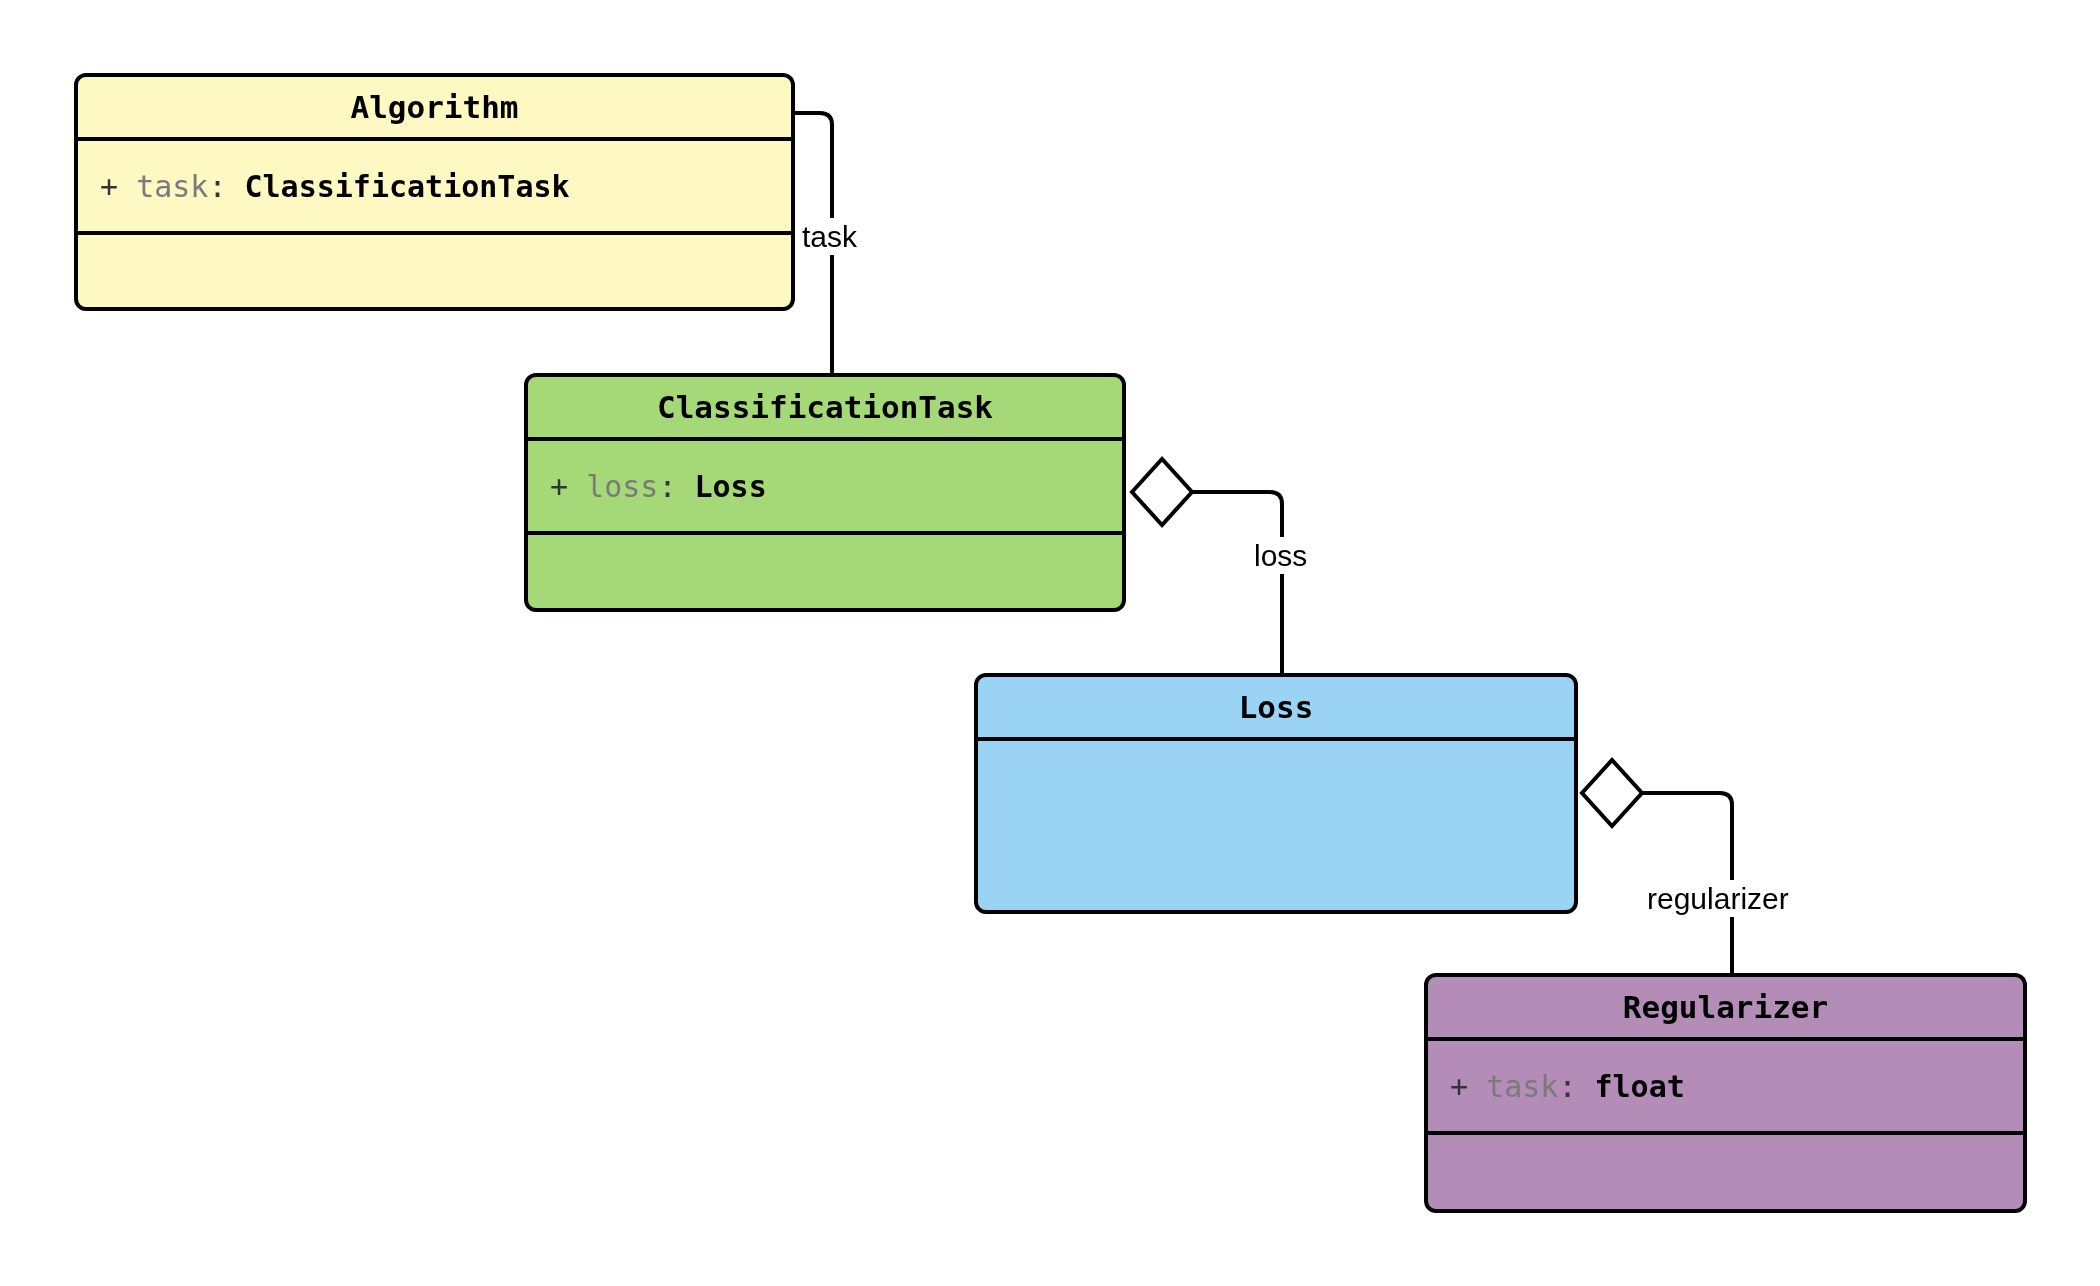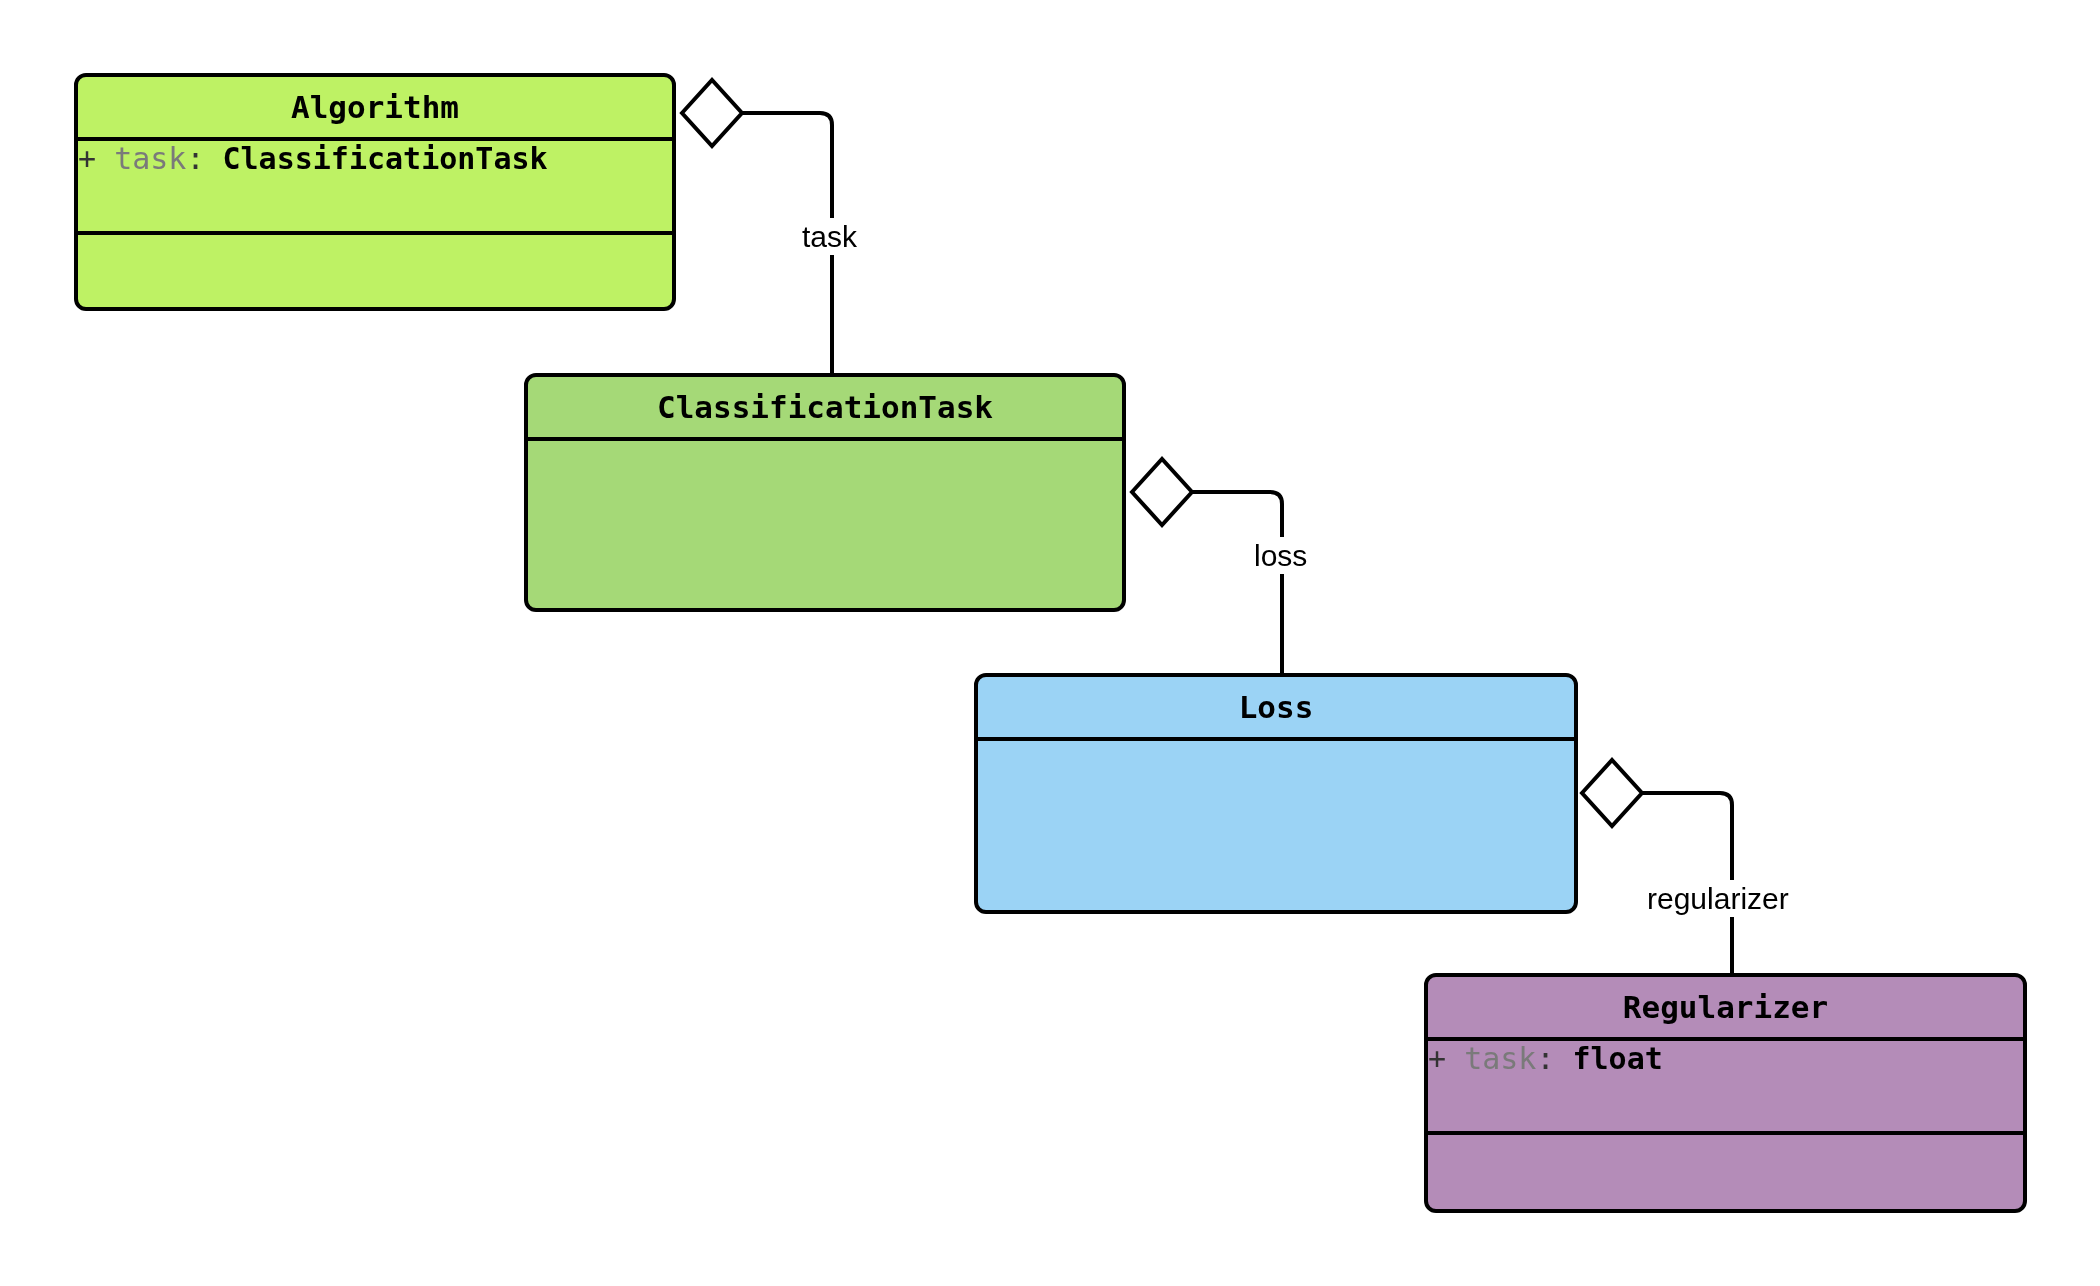--- a/index.html
+++ b/index.html
@@ -37,21 +37,23 @@
     font-family: "DejaVu Sans Mono", monospace;
     font-weight: bold;
     font-size: 31px;
     color: #000000;
     letter-spacing: 0px;
     white-space: nowrap;
   }
   .uml-attrs {
     box-sizing: border-box;
     display: flex;
+    align-items: center;
     border-bottom: 4px solid #000000;
+    padding-left: 22px;
     font-family: "DejaVu Sans Mono", monospace;
     font-size: 30px;
     white-space: nowrap;
   }
   .uml-methods {
     box-sizing: border-box;
     flex: 1 1 auto;
   }
   .attr-vis {
     color: #333333;
@@ -113,29 +115,32 @@
         <path class="edge-line" d="M 742 113 L 820 113 Q 832 113 832 125 L 832 373"></path>
         <polygon class="edge-diamond" points="682,113 712,80 742,113 712,146"></polygon>
         <path class="edge-line" d="M 1192 492 L 1270 492 Q 1282 492 1282 504 L 1282 673"></path>
         <polygon class="edge-diamond" points="1132,492 1162,459 1192,492 1162,525"></polygon>
         <path class="edge-line" d="M 1642 793 L 1720 793 Q 1732 793 1732 805 L 1732 973"></path>
         <polygon class="edge-diamond" points="1582,793 1612,760 1642,793 1612,826"></polygon>
       </g>
   </svg>
 
   <div id="classes-layer">
-      <div class="uml-class" style="left: 74px; top: 73px; width: 602px; height: 238px; background: #bef264;">
+      <div class="uml-class" style="left: 74px; top: 73px; width: 721px; height: 238px; background: #fef9c3;">
         <div class="uml-title" style="height: 64px;">Algorithm</div>
         <div class="uml-attrs" style="height: 94px;">
           <div><span class="attr-vis">+</span>&nbsp;<span class="attr-name">task</span><span class="attr-colon">:</span>&nbsp;<span class="attr-type">ClassificationTask</span></div>
         </div>
         <div class="uml-methods"></div>
       </div>
       <div class="uml-class" style="left: 524px; top: 373px; width: 602px; height: 239px; background: rgb(165, 217, 119);">
         <div class="uml-title" style="height: 64px;">ClassificationTask</div>
+        <div class="uml-attrs" style="height: 94px;">
+          <div><span class="attr-vis">+</span>&nbsp;<span class="attr-name">loss</span><span class="attr-colon">:</span>&nbsp;<span class="attr-type">Loss</span></div>
+        </div>
         <div class="uml-methods"></div>
       </div>
       <div class="uml-class" style="left: 974px; top: 673px; width: 604px; height: 241px; background: rgb(155, 211, 245);">
         <div class="uml-title" style="height: 64px;">Loss</div>
         <div class="uml-methods"></div>
       </div>
       <div class="uml-class" style="left: 1424px; top: 973px; width: 603px; height: 240px; background: rgb(180, 140, 184);">
         <div class="uml-title" style="height: 64px;">Regularizer</div>
         <div class="uml-attrs" style="height: 94px;">
           <div><span class="attr-vis">+</span>&nbsp;<span class="attr-name">task</span><span class="attr-colon">:</span>&nbsp;<span class="attr-type">float</span></div>

